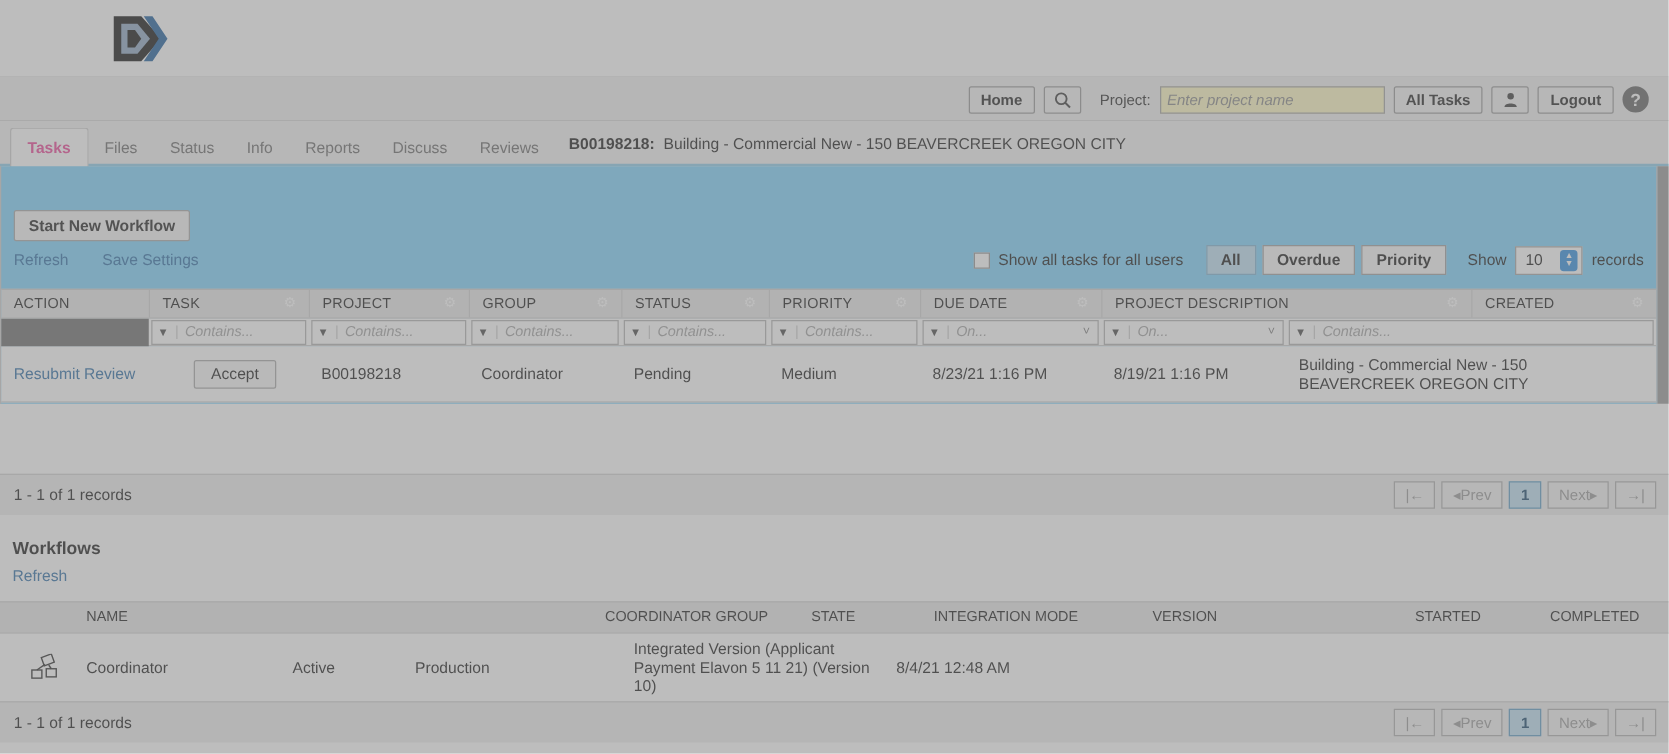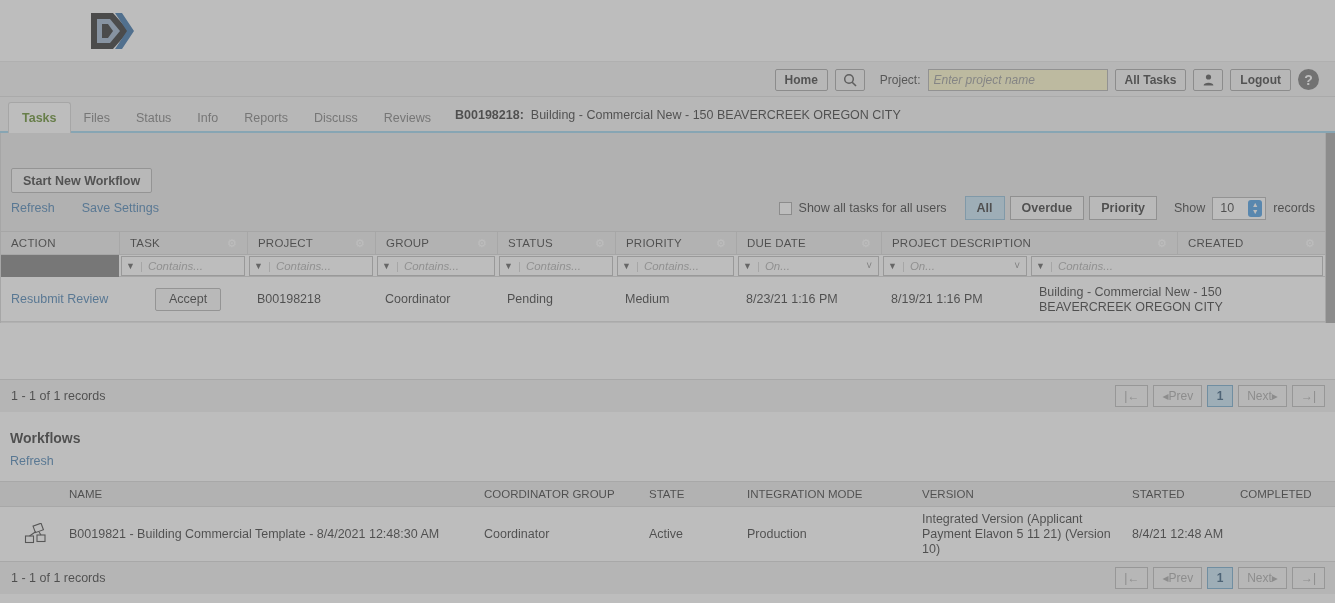--- a/index.html
+++ b/index.html
@@ -103,40 +103,40 @@
   }
   #tabs { position: absolute; left: 8px; top: 0; display: flex; align-items: flex-end; height: 36px; }
   .tab {
     font-size: 12.5px;
     padding: 8px 13px 9px 13px;
     color: #6b6b6b;
     line-height: 1;
   }
   .tab.active {
     background: #ffffff;
-    color: #4d7c0f;
+    color: #ec4899;
     font-weight: bold;
     border: 1px solid #cfcfcf;
     border-bottom: none;
     border-radius: 3px 3px 0 0;
     padding: 9px 13px 10px 13px;
     position: relative; top: 1px;
   }
   #project-banner {
     position: absolute; left: 455px; top: 0;
     height: 36px; display: flex; align-items: center; gap: 7px;
     font-size: 12.5px; color: #1a1a1a;
   }
   #project-banner .pid { font-weight: bold; }
 
   
   #panel {
     position: absolute; left: 0; top: 133px;
     width: 1326px; height: 190px;
-    background: #e5e5e5;
+    background: #7dd3fc;
     border-left: 1px solid #cfcfcf;
     border-right: 1px solid #cfcfcf;
   }
 
   #start-wf-btn {
     position: absolute; left: 10px; top: 35px;
     height: 25px; padding: 0 11px;
     background: #f5f5f5; border: 1px solid #aaaaaa; border-radius: 2px;
     font-size: 12.5px; font-weight: bold; color: #222;
     display: flex; align-items: center;
@@ -562,21 +562,20 @@
     <div class="wf-tr">
       <div class="wf-td" style="width:65px; justify-content:flex-start; padding-left:24px">
         <svg id="wf-icon" viewBox="0 0 24 22">
           <rect x="10" y="1.5" width="8.5" height="7" transform="rotate(-20 14 5)" fill="none" stroke="#2b2b2b" stroke-width="1.1"></rect>
           <rect x="1.5" y="13" width="8" height="6.5" fill="none" stroke="#2b2b2b" stroke-width="1.1"></rect>
           <rect x="13" y="12" width="8" height="6.5" fill="none" stroke="#2b2b2b" stroke-width="1.1"></rect>
           <line x1="12" y1="8.5" x2="5.5" y2="13" stroke="#2b2b2b" stroke-width="1.1"></line>
           <line x1="15" y1="9" x2="17" y2="12" stroke="#2b2b2b" stroke-width="1.1"></line>
         </svg>
       </div>
-      <div class="wf-td" style="width:415px">B0019821 - Building Commercial Template - 8/4/2021 12:48:30 AM</div>
       <div class="wf-td" style="width:165px">Coordinator</div>
       <div class="wf-td" style="width:98px">Active</div>
       <div class="wf-td" style="width:175px">Production</div>
       <div class="wf-td wrap" style="width:210px">Integrated Version (Applicant Payment Elavon 5 11 21) (Version 10)</div>
       <div class="wf-td" style="width:108px">8/4/21 12:48 AM</div>
       <div class="wf-td" style="width:99px"></div>
     </div>
   </div>
 
   <div id="pagebar-wf">

